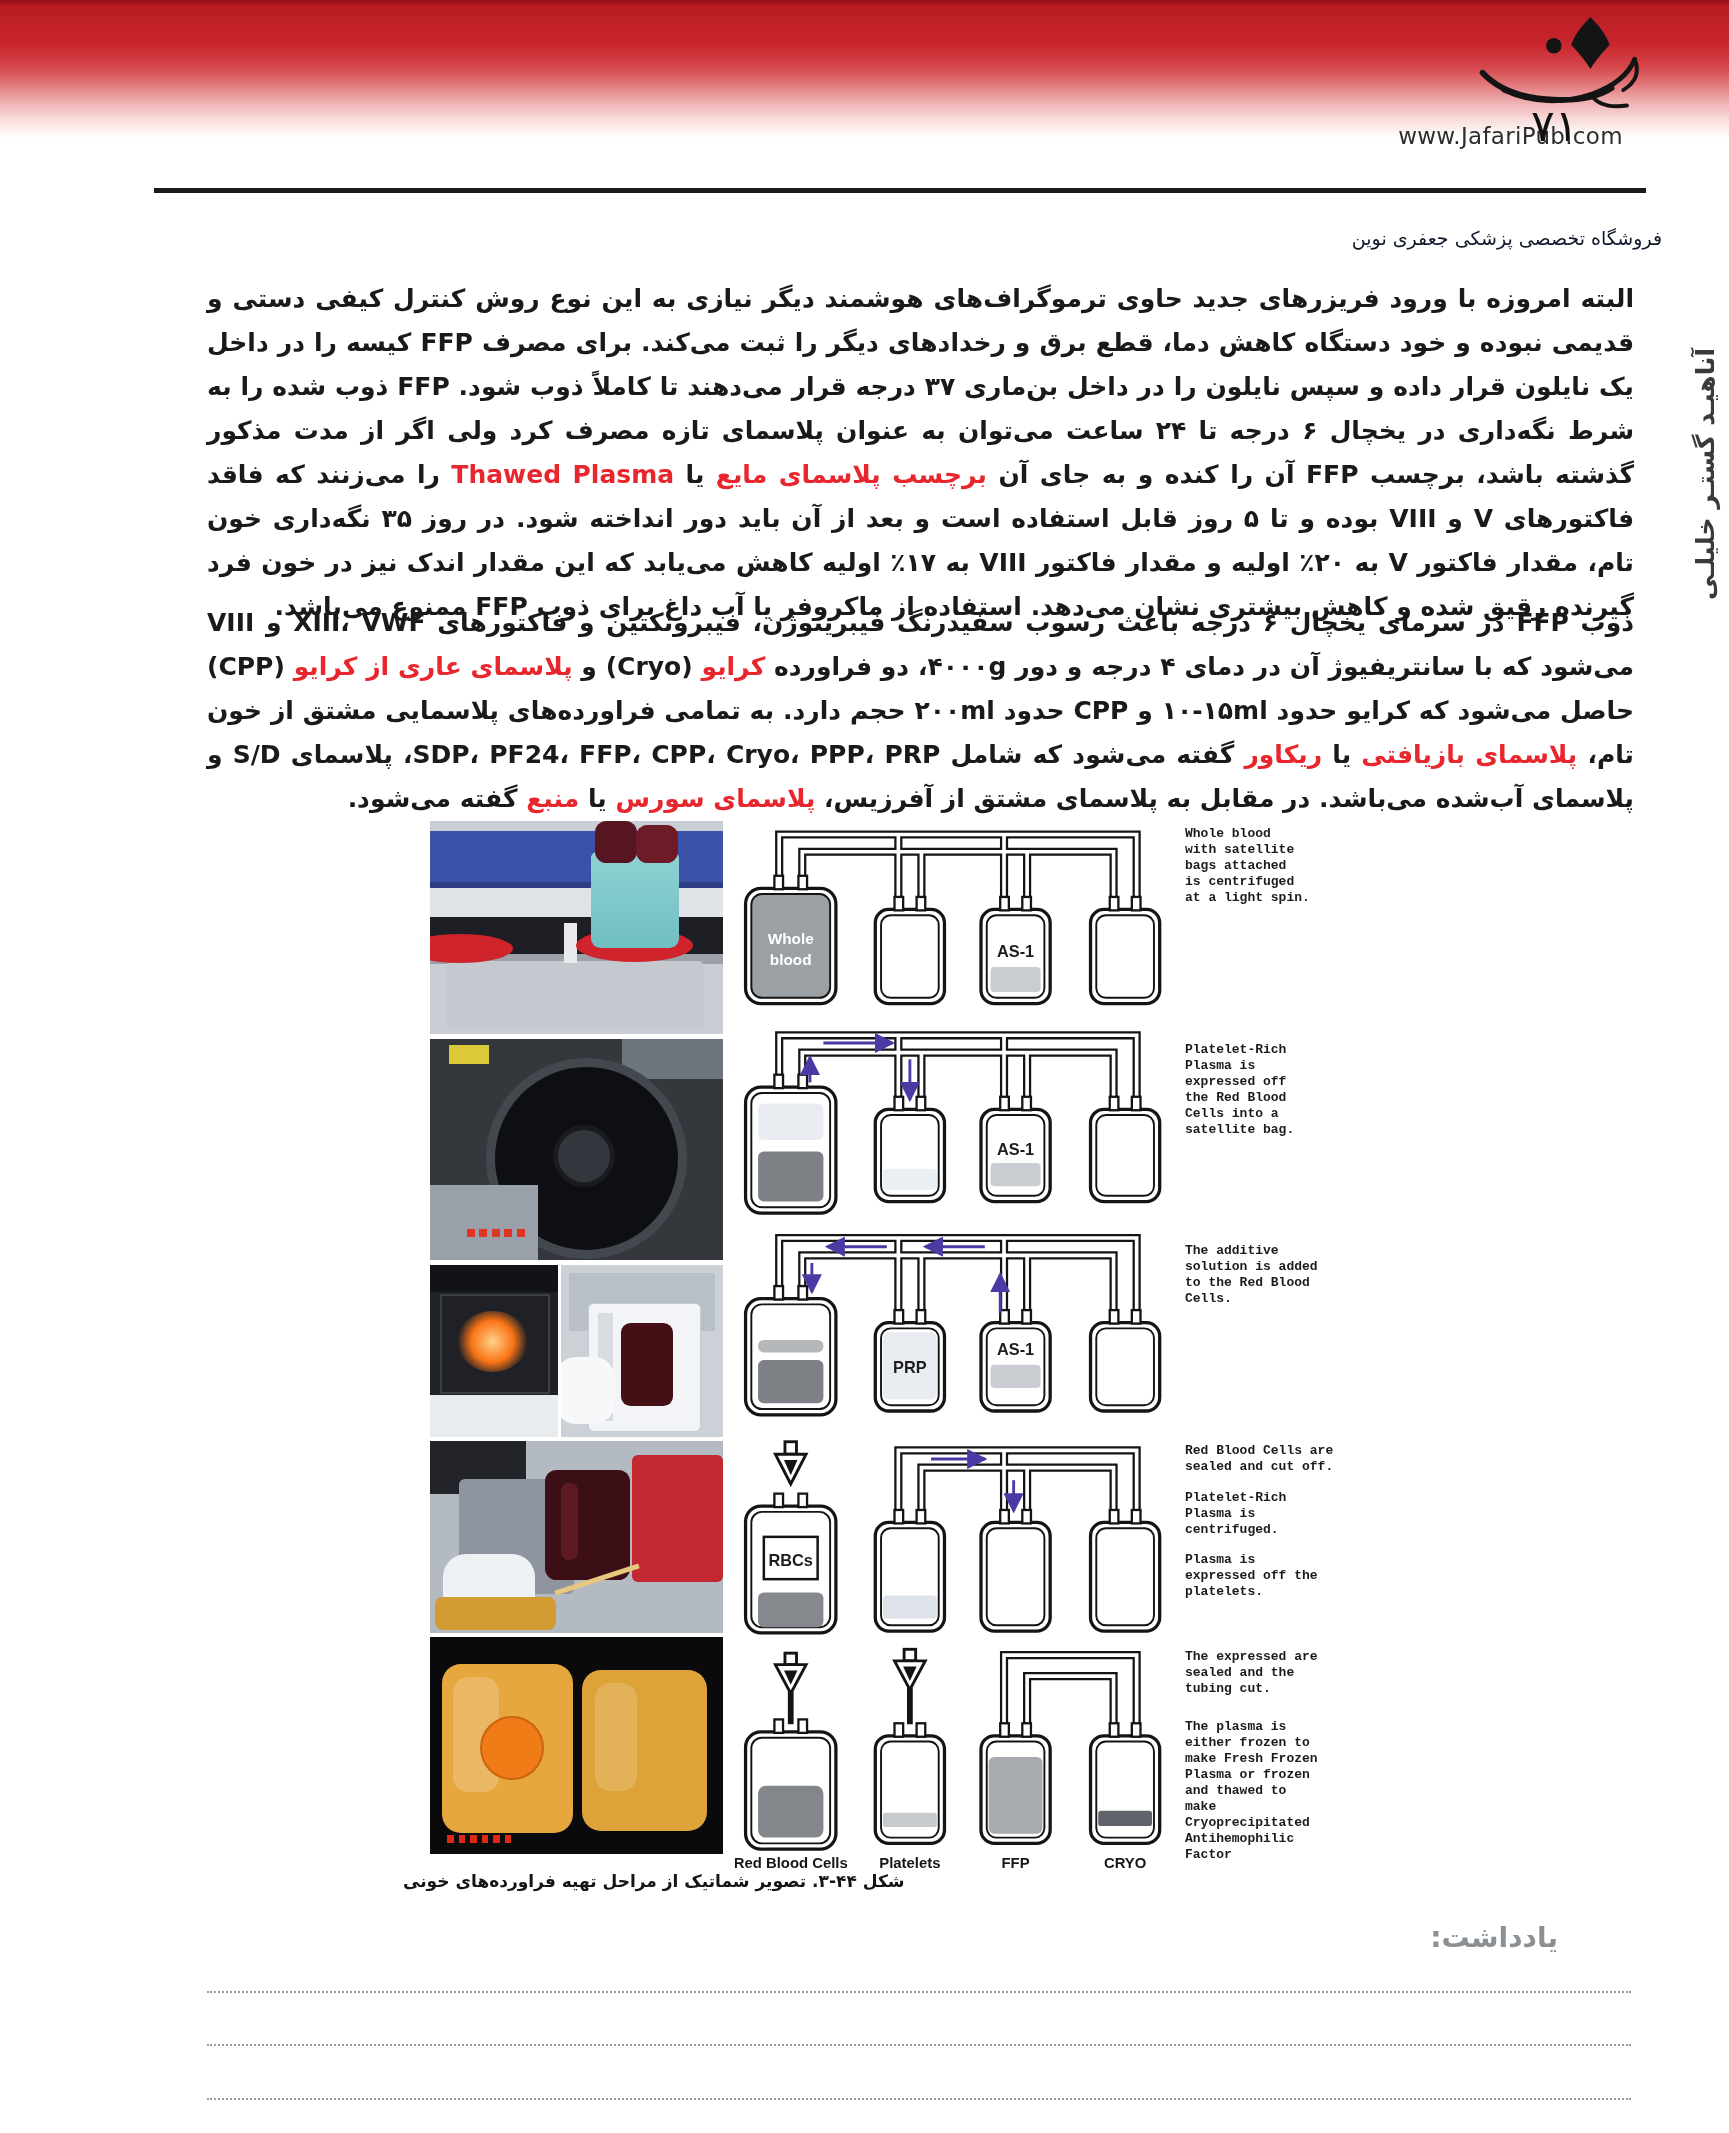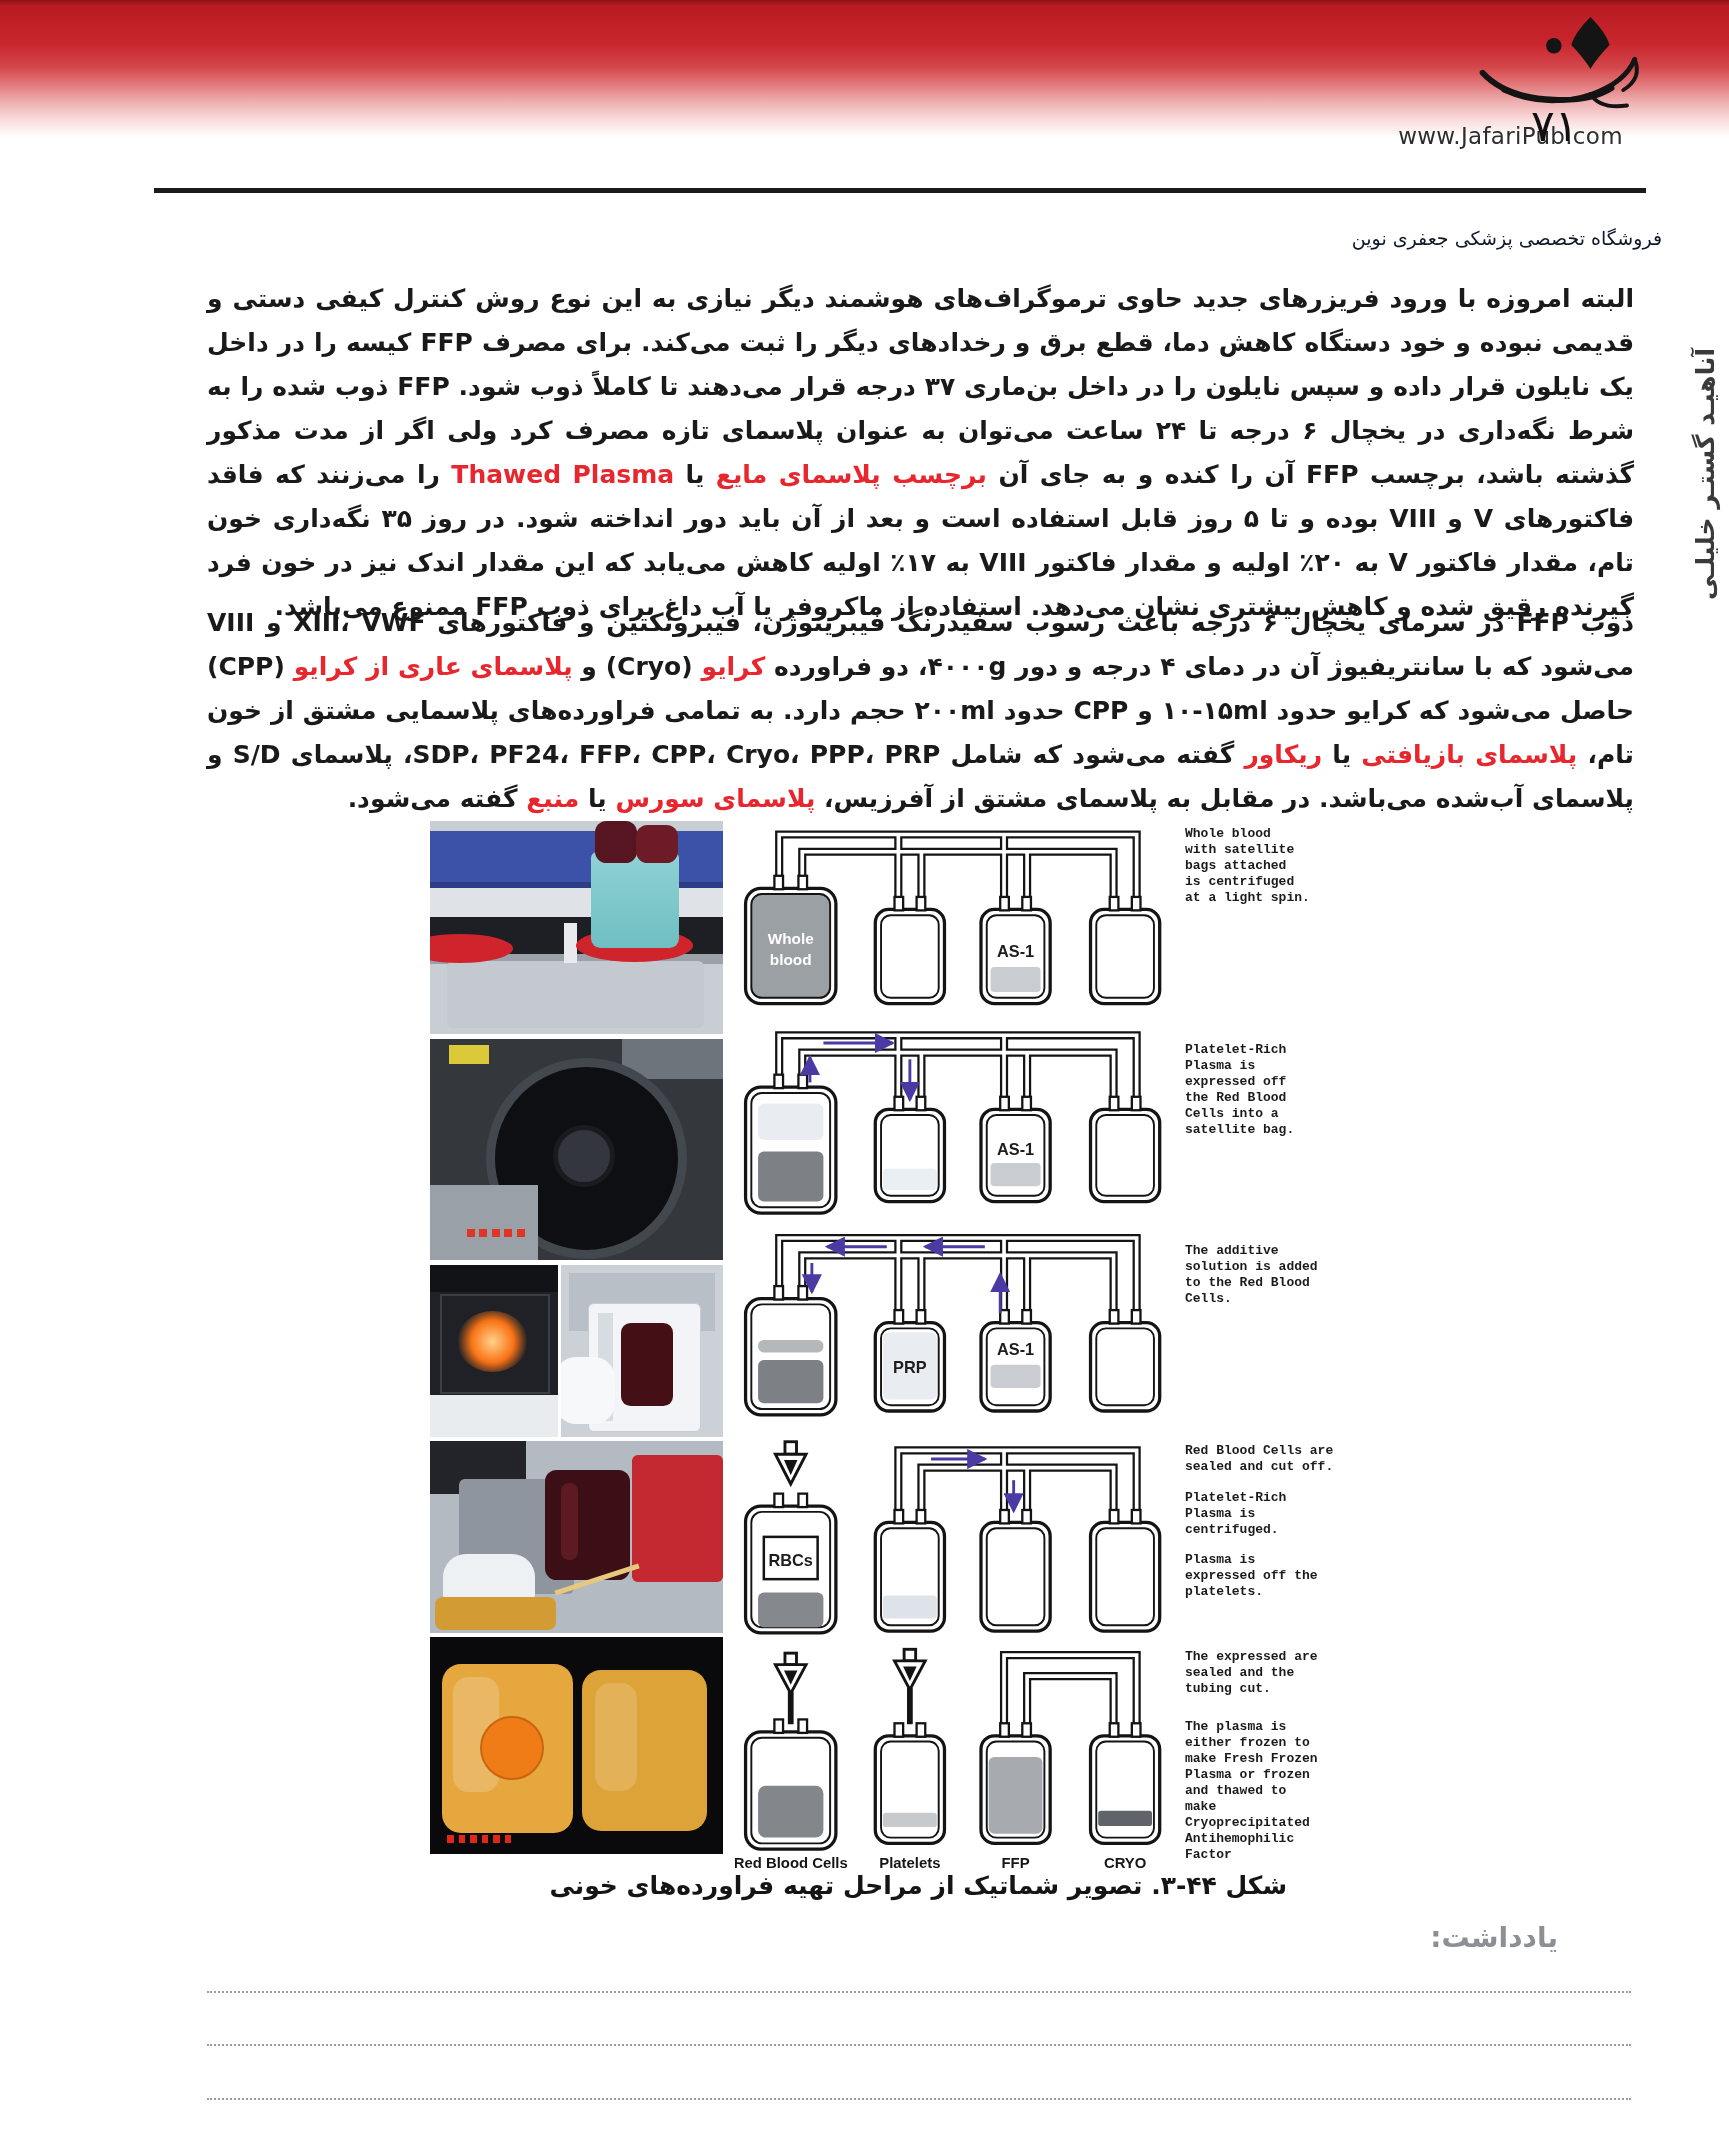--- a/index.html
+++ b/index.html
@@ -21,22 +21,22 @@
   .vertical{position:absolute;left:1691px;top:600px;transform:rotate(-90deg);transform-origin:0 0;
         direction:rtl;white-space:nowrap;font-size:25px;font-weight:700;color:#3a3a3a;}
   
   .para{position:absolute;left:207px;width:1427px;direction:rtl;text-align:justify;
         font-size:25px;line-height:44px;font-weight:700;color:#1a1a1a;margin:0;}
   .para span.red{color:#e8262d;}
   
   .photo{position:absolute;overflow:hidden;background:#888;}
   .ann{position:absolute;left:1185px;width:171px;font-size:13px;line-height:16px;
         font-weight:700;color:#1b1b1b;white-space:pre-line;font-family:Liberation Mono, monospace;}
-  .caption{position:absolute;left:403px;top:1871px;width:884px;text-align:right;direction:rtl;
-        font-size:25px;font-weight:700;color:#151515;}
+  .caption{position:absolute;left:403px;top:1871px;width:884px;text-align:left;direction:rtl;
+        font-size:17px;font-weight:700;color:#151515;}
   
   .noteslabel{position:absolute;right:171px;top:1921px;direction:rtl;font-size:28px;
         font-weight:700;color:#8b9094;}
   .dotline{position:absolute;left:207px;width:1424px;height:0;border-bottom:2.9px dotted #9b9b9b;}
   
   .to{stroke:#141414;stroke-width:8.5;fill:none}
   .ti{stroke:#ffffff;stroke-width:3.8;fill:none}
   .bagO{fill:#fff;stroke:#141414;stroke-width:3.4}
   .bagI{fill:#fff;stroke:#141414;stroke-width:2}
   .port{fill:#fff;stroke:#141414;stroke-width:2.4}

